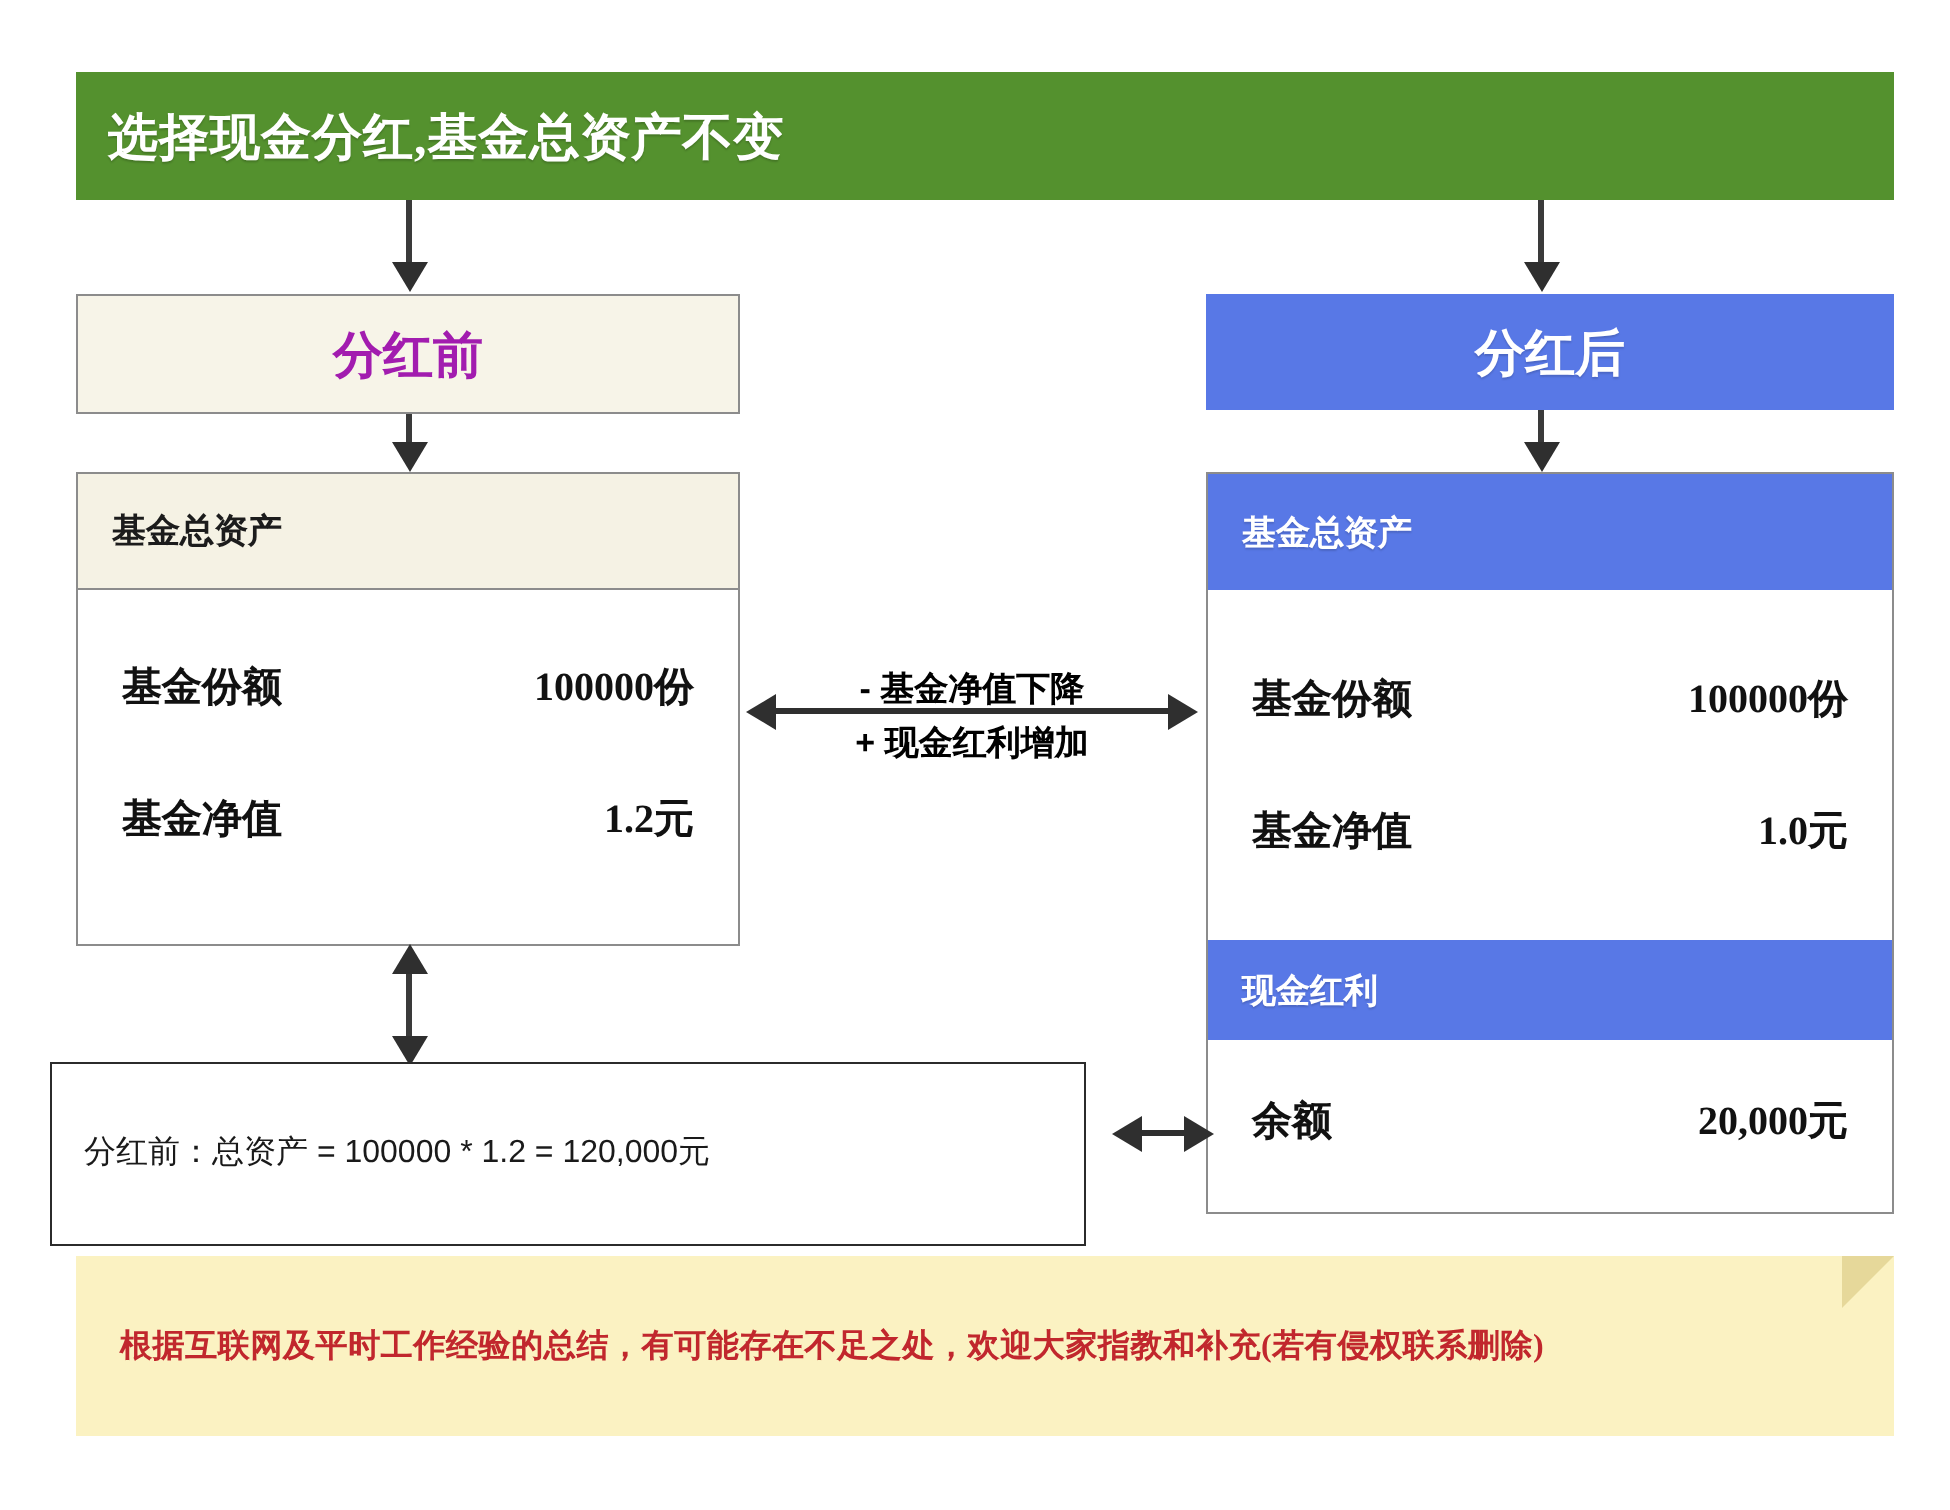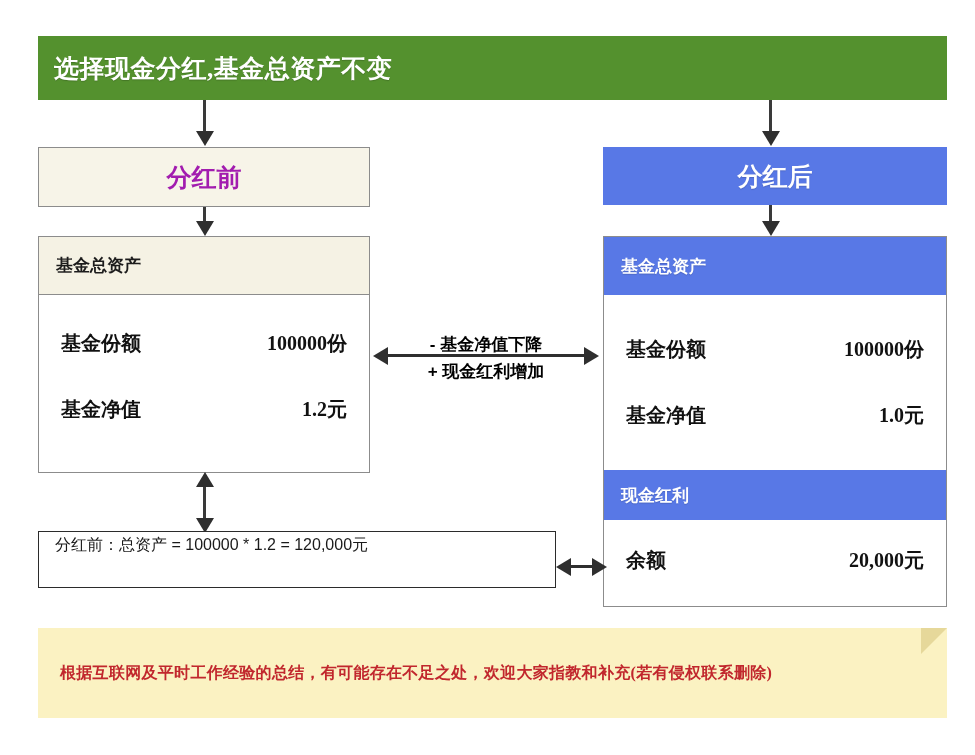--- a/index.html
+++ b/index.html
@@ -138,29 +138,30 @@
   .right-rows-top { height: 175px; display: flex; flex-direction: column; justify-content: center; }
   .right-rows-top .row { width: 100%; height: 66px; }
   .right-rows-bottom { height: 80px; display: flex; align-items: center; }
   .right-rows-bottom .row { width: 100%; }
   .row .label { text-align: left; }
   .row .value { text-align: right; }
 
   
   .formula-box {
     position: absolute;
-    left: 38px;
+    left: 25px;
     top: 531px;
     width: 518px;
-    height: 57px;
+    height: 92px;
     box-sizing: border-box;
     border: 1.7px solid #2b2b2b;
     background: #ffffff;
     display: flex;
     flex-direction: column;
+    justify-content: center;
     padding-left: 16px;
   }
   .formula-line {
     font-family: "Liberation Sans", "DejaVu Sans", sans-serif;
     font-size: 16px;
     color: #1a1a1a;
     line-height: 26px;
     white-space: nowrap;
   }
 

